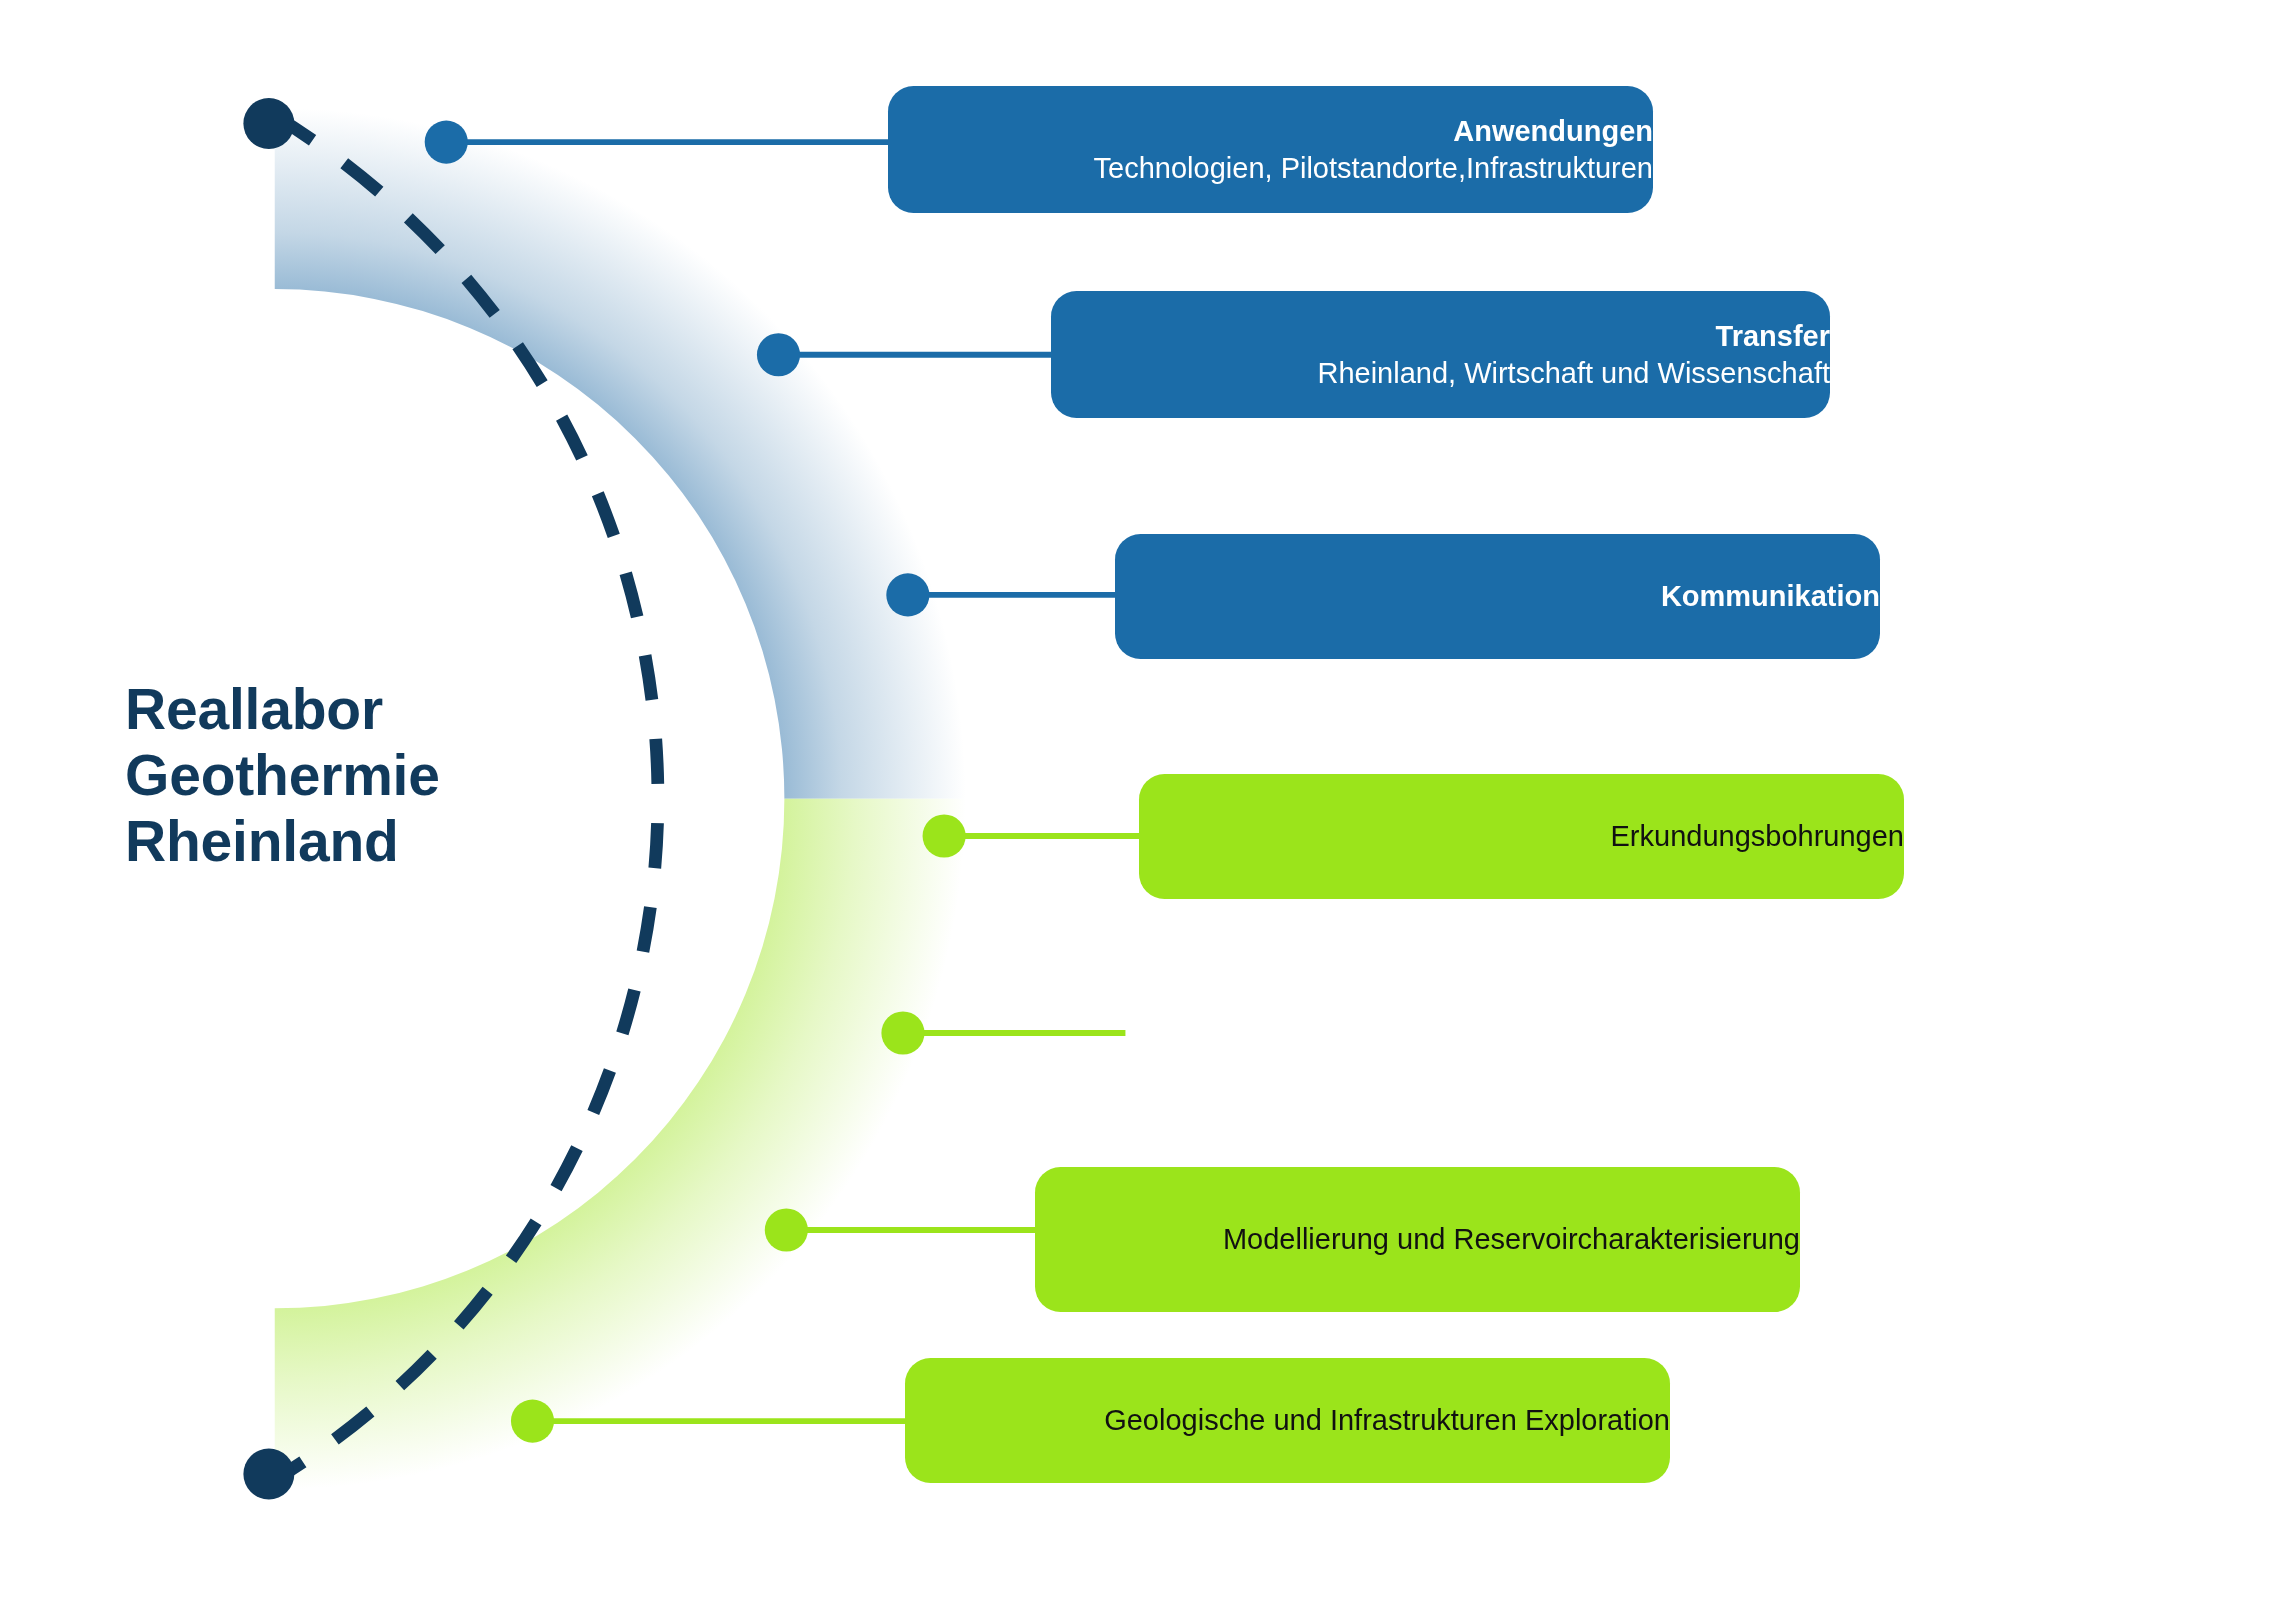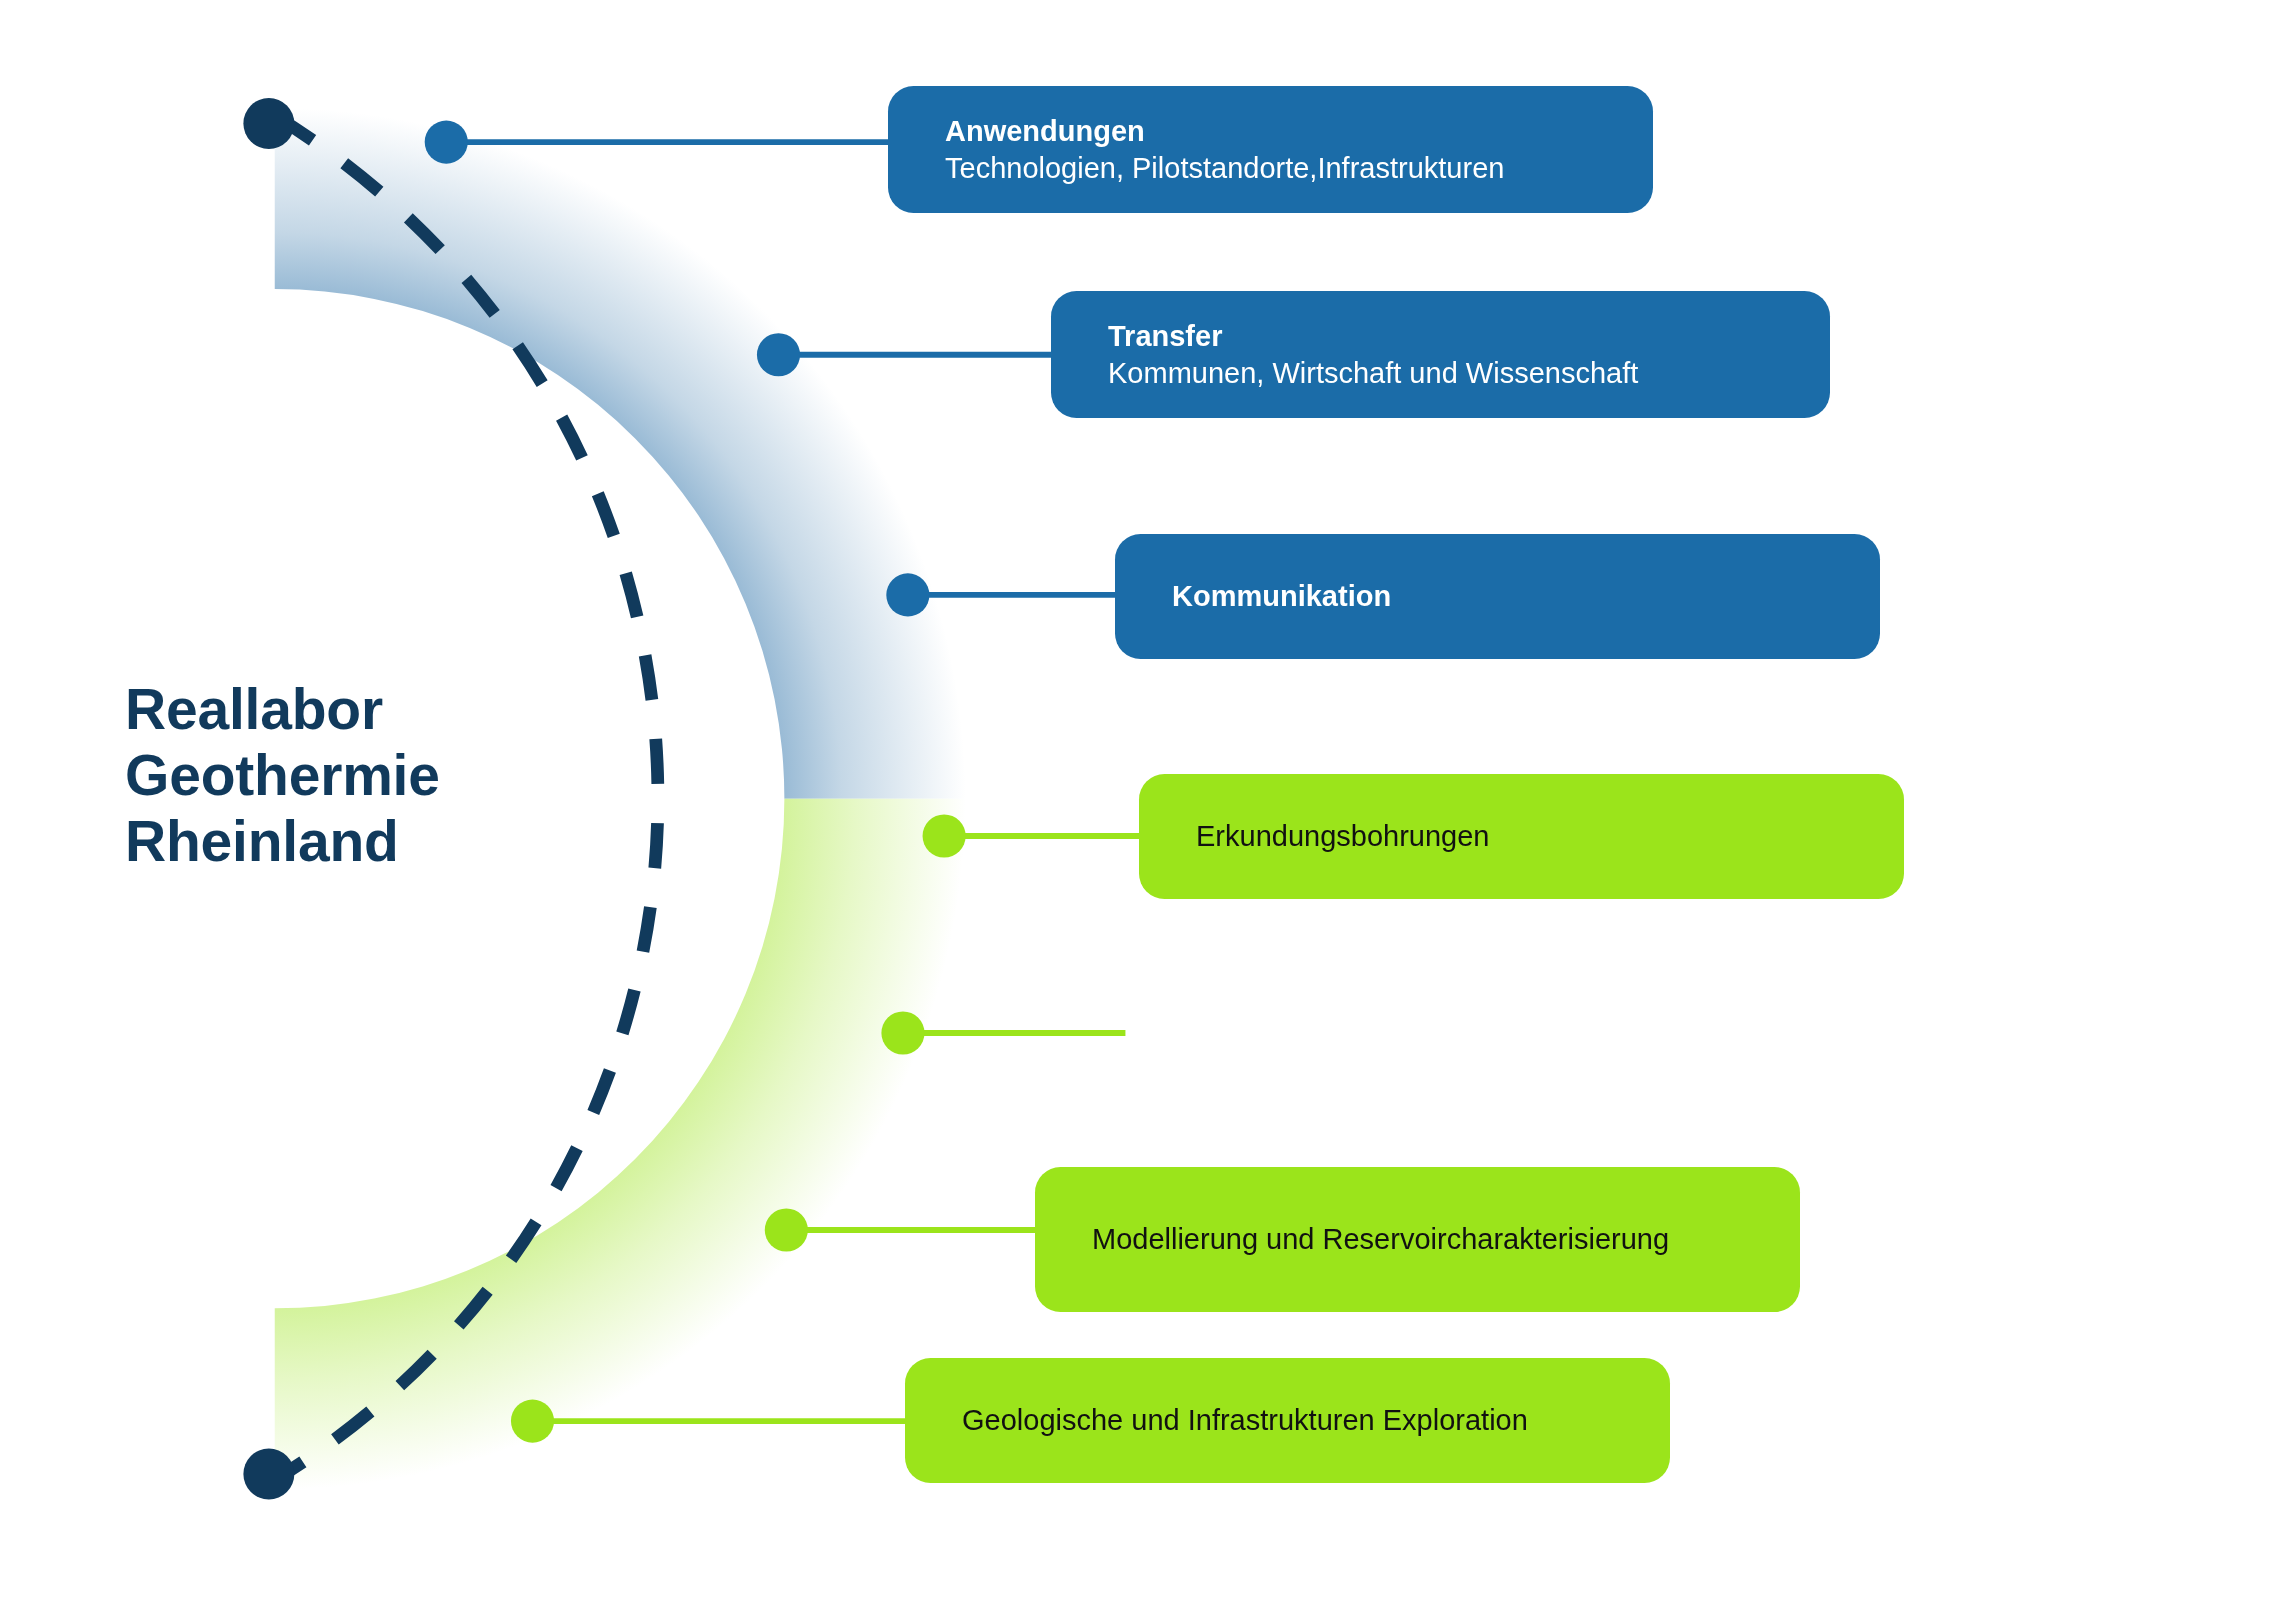--- a/index.html
+++ b/index.html
@@ -41,20 +41,21 @@
   }
 
   
   .box {
     position: absolute;
     box-sizing: border-box;
     border-radius: 25.5px;
     display: flex;
     flex-direction: column;
     justify-content: center;
+    align-items: flex-end;
   }
   .box.blue {
     background: #1B6CA8;
     color: #ffffff;
   }
   .box.green {
     background: #9BE41B;
     color: #111111;
   }
   .box .title {
@@ -166,21 +167,21 @@
 Geothermie
 Rheinland</div>
 
   <div class="box blue" style="left:888px; top:86px; width:765px; height:127px;">
     <div class="title">Anwendungen</div>
     <div class="subtitle">Technologien, Pilotstandorte,Infrastrukturen</div>
   </div>
 
   <div class="box blue" style="left:1051px; top:291px; width:779px; height:127px;">
     <div class="title">Transfer</div>
-    <div class="subtitle">Kommunen, Wirtschaft und Wissenschaft</div>
+    <div class="subtitle">Rheinland, Wirtschaft und Wissenschaft</div>
   </div>
 
   <div class="box green" style="left:1139px; top:774px; width:765px; height:125px;">
     <div class="label">Erkundungsbohrungen</div>
   </div>
 
   <div class="box blue single" style="left:1115px; top:534px; width:765px; height:125px;">
     <div class="title">Kommunikation</div>
   </div>
 

